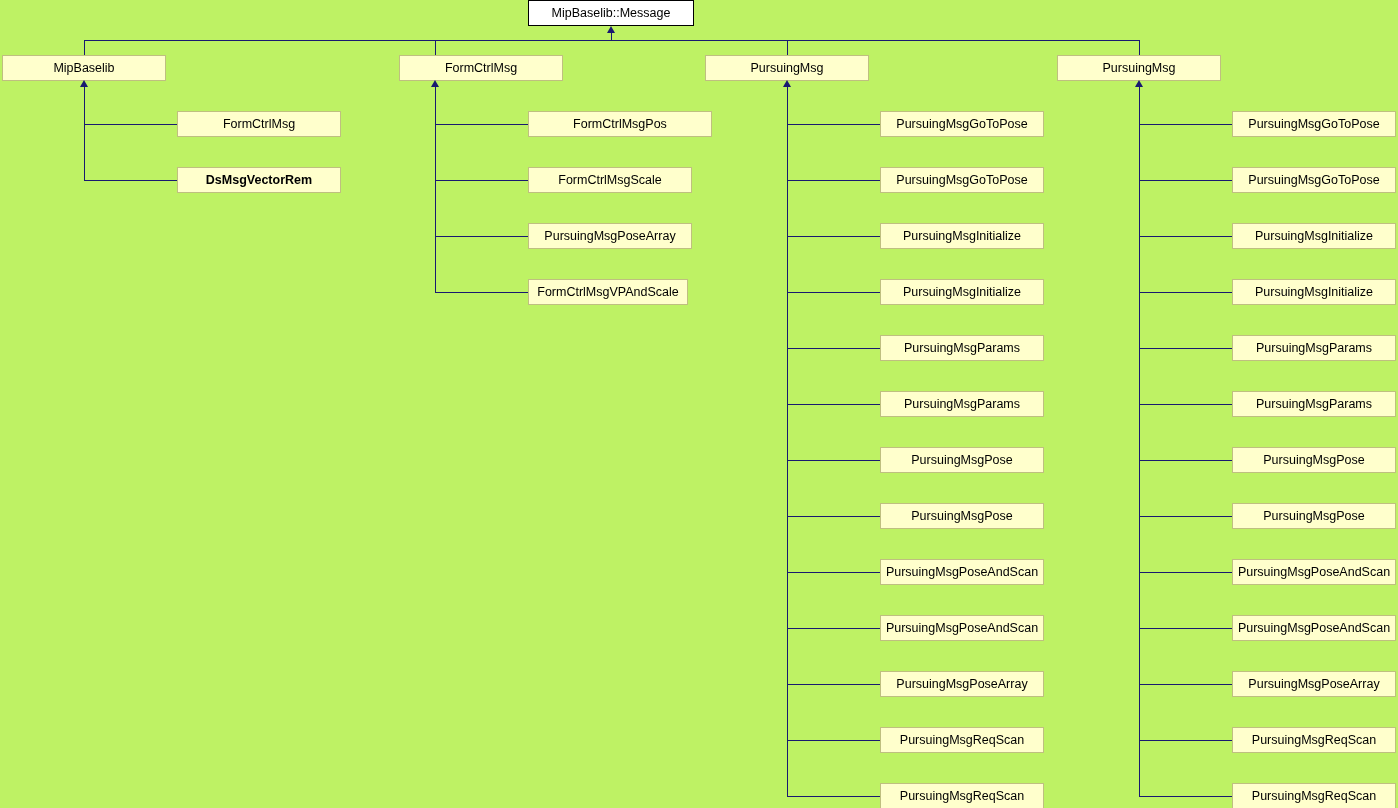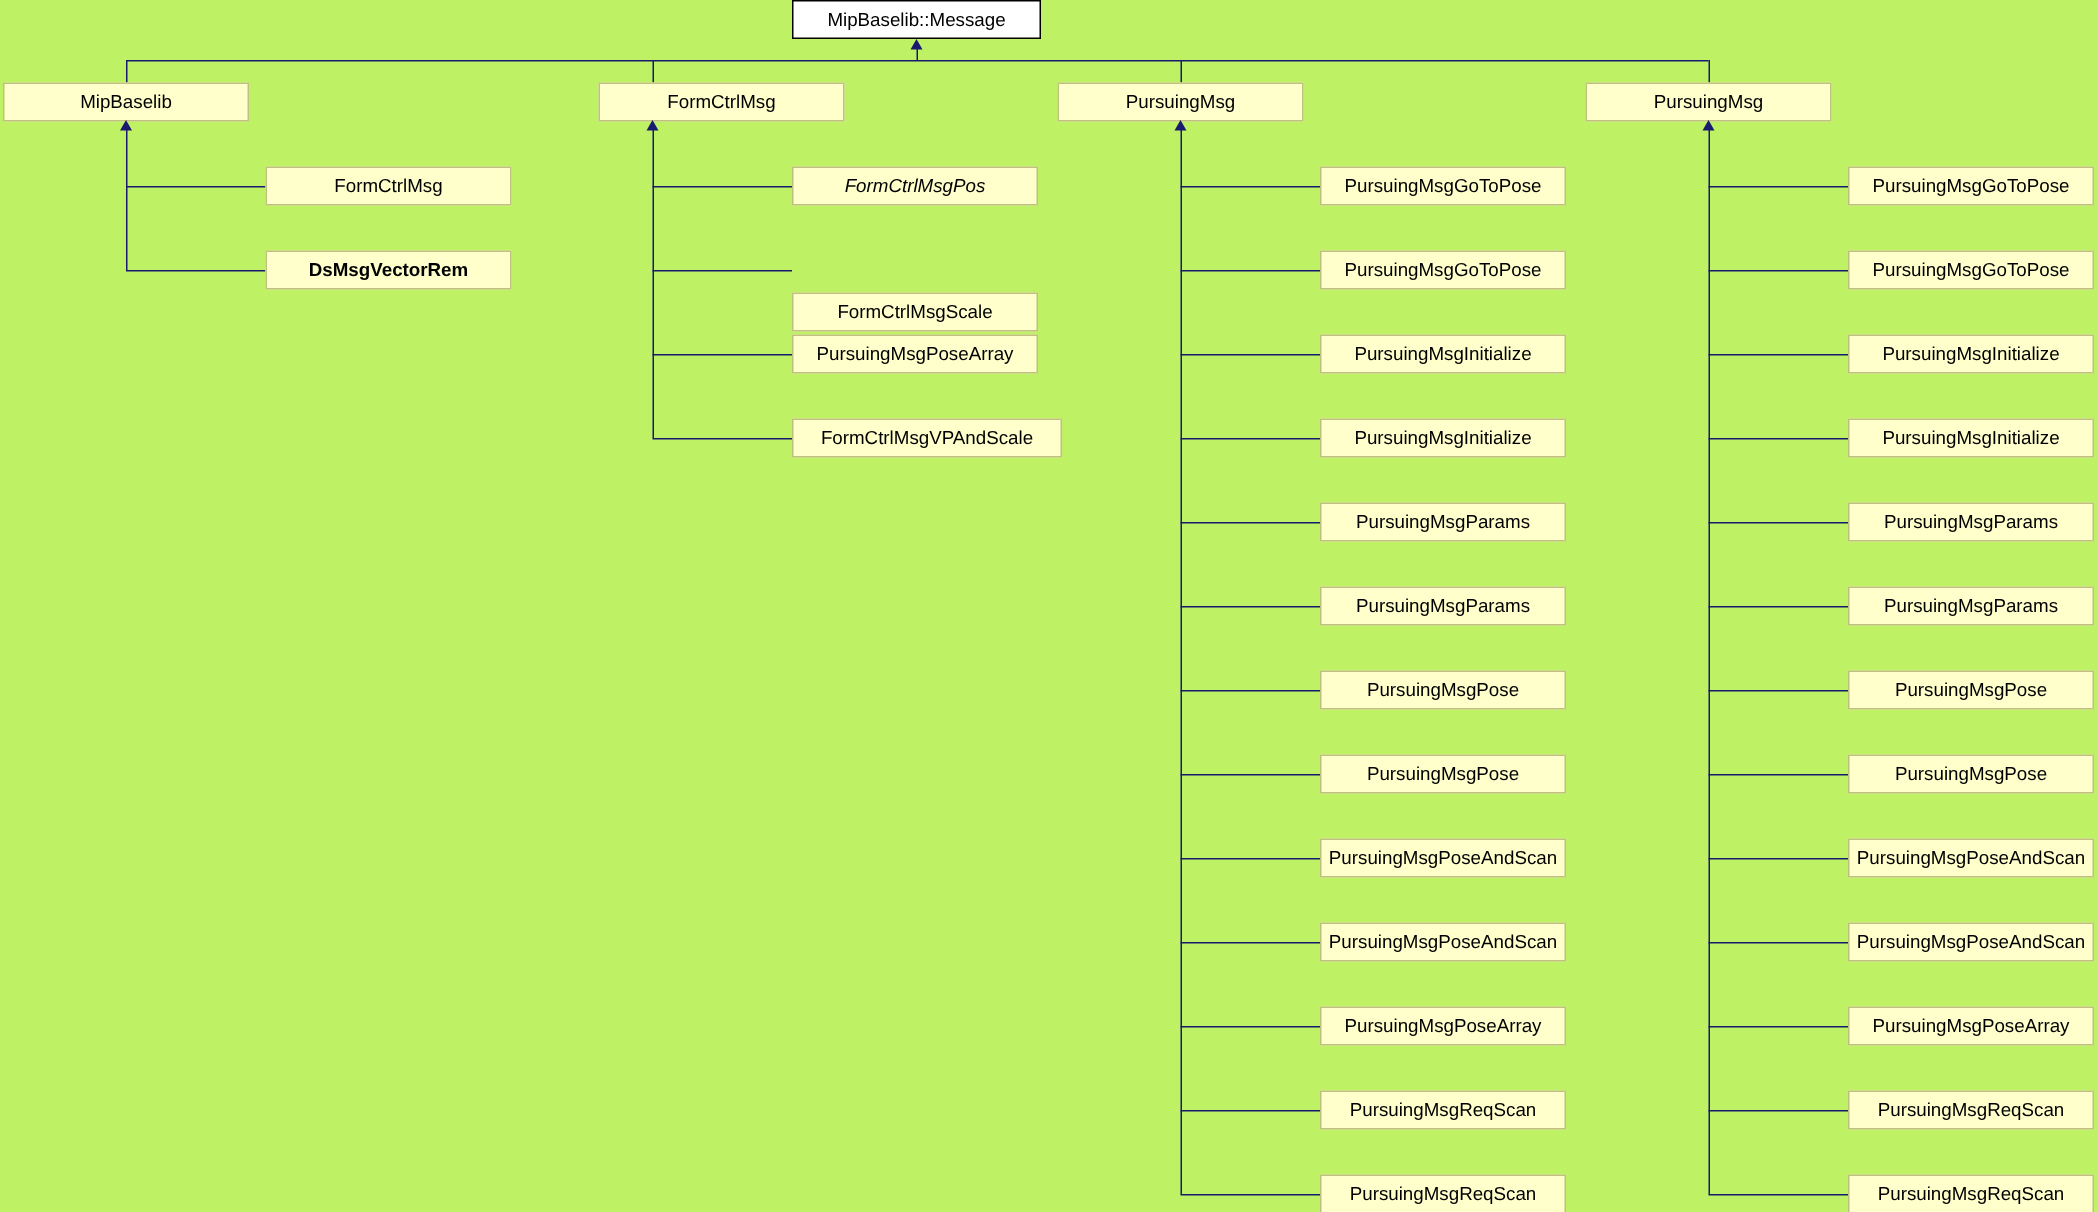--- a/index.html
+++ b/index.html
@@ -75,27 +75,27 @@
     <div class="vline" style="left: 84px; top: 86px; height: 94px;"></div>
     <div class="hline" style="left: 84px; top: 124px; width: 93px;"></div>
     <div class="node" style="left: 177px; top: 111px; width: 164px;">FormCtrlMsg</div>
     <div class="hline" style="left: 84px; top: 180px; width: 93px;"></div>
     <div class="node" style="left: 177px; top: 167px; width: 164px; font-weight: bold;">DsMsgVectorRem</div>
     <div class="vline" style="left: 435px; top: 40px; height: 15px;"></div>
     <div class="node" style="left: 353px; top: 55px; width: 164px; margin-left: 46px;">FormCtrlMsg</div>
     <div class="arrow-up" style="left: 431px; top: 80px;"></div>
     <div class="vline" style="left: 435px; top: 86px; height: 206px;"></div>
     <div class="hline" style="left: 435px; top: 124px; width: 93px;"></div>
-    <div class="node" style="left: 528px; top: 111px; width: 164px; font-style: italic;">FormCtrlMsgPos</div>
+    <div class="node" style="left: 528px; top: 111px; width: 184px;">FormCtrlMsgPos</div>
     <div class="hline" style="left: 435px; top: 180px; width: 93px;"></div>
-    <div class="node" style="left: 528px; top: 167px; width: 164px; margin-top: 28px;">FormCtrlMsgScale</div>
+    <div class="node" style="left: 528px; top: 167px; width: 164px;">FormCtrlMsgScale</div>
     <div class="hline" style="left: 435px; top: 236px; width: 93px;"></div>
     <div class="node" style="left: 528px; top: 223px; width: 164px;">PursuingMsgPoseArray</div>
     <div class="hline" style="left: 435px; top: 292px; width: 93px;"></div>
-    <div class="node" style="left: 528px; top: 279px; width: 180px;">FormCtrlMsgVPAndScale</div>
+    <div class="node" style="left: 528px; top: 279px; width: 160px;">FormCtrlMsgVPAndScale</div>
     <div class="vline" style="left: 787px; top: 40px; height: 15px;"></div>
     <div class="node" style="left: 705px; top: 55px; width: 164px;">PursuingMsg</div>
     <div class="arrow-up" style="left: 783px; top: 80px;"></div>
     <div class="vline" style="left: 787px; top: 86px; height: 710px;"></div>
     <div class="hline" style="left: 787px; top: 124px; width: 93px;"></div>
     <div class="node" style="left: 880px; top: 111px; width: 164px;">PursuingMsgGoToPose</div>
     <div class="hline" style="left: 787px; top: 180px; width: 93px;"></div>
     <div class="node" style="left: 880px; top: 167px; width: 164px;">PursuingMsgGoToPose</div>
     <div class="hline" style="left: 787px; top: 236px; width: 93px;"></div>
     <div class="node" style="left: 880px; top: 223px; width: 164px;">PursuingMsgInitialize</div>

